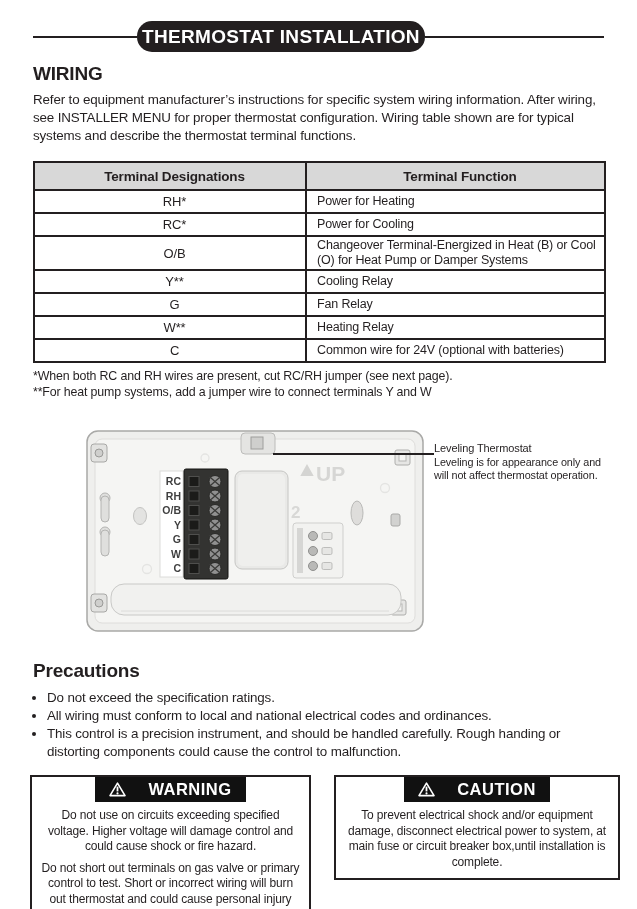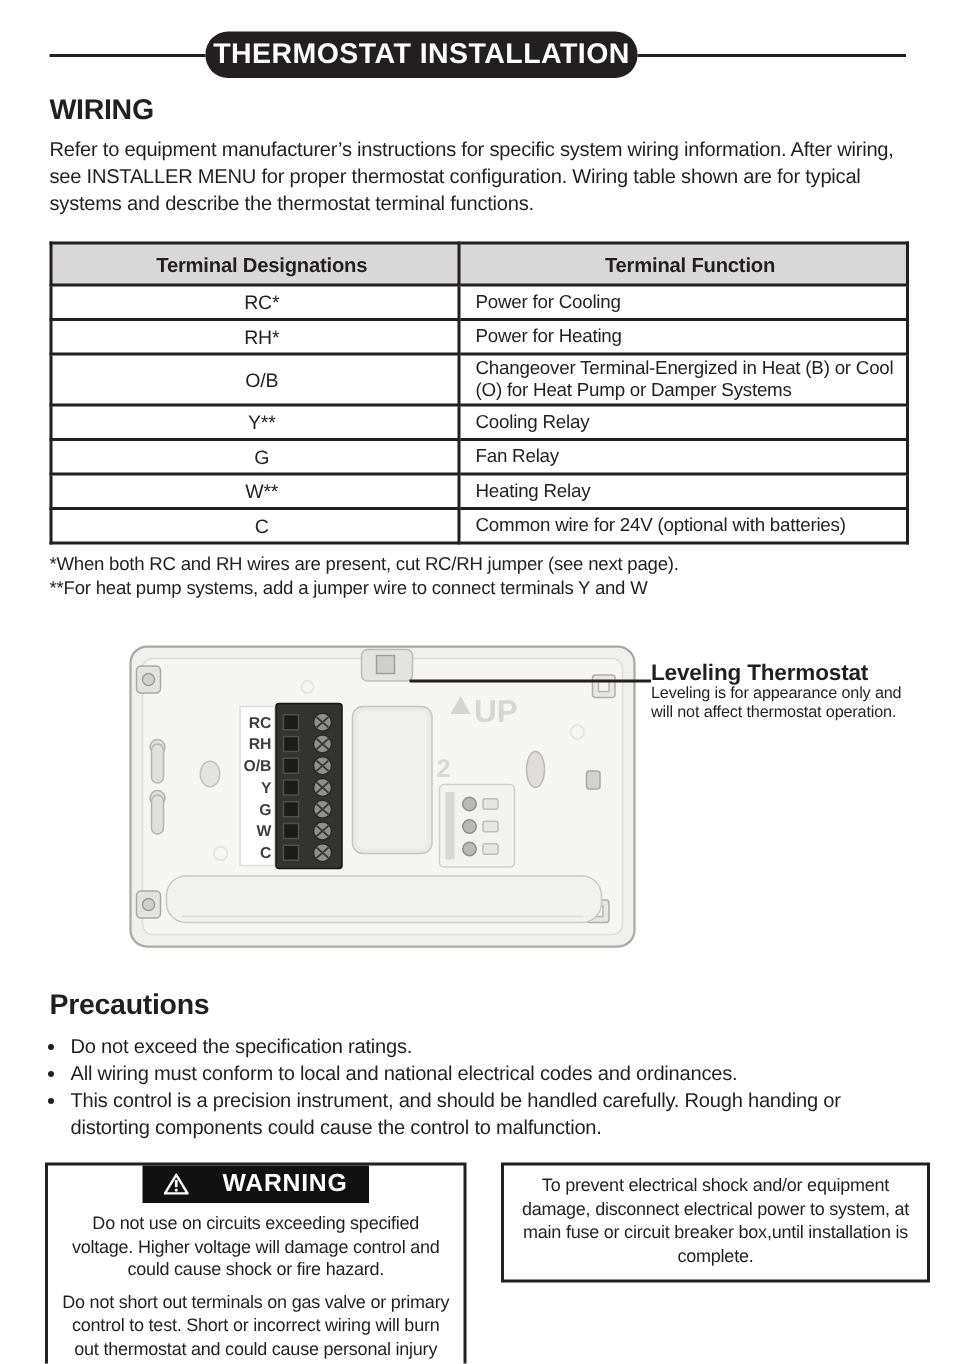--- a/index.html
+++ b/index.html
@@ -37,21 +37,21 @@
   td.designation{text-align:center;font-size:13px;height:19px;}
   td.function{font-size:12.5px;padding:1px 7px;line-height:15px;}
 
   .footnotes{margin:5px 0 0 33px;font-size:12.4px;line-height:16px;letter-spacing:-.15px;}
 
   
   .figure{position:relative;width:637px;height:210px;margin-top:28px;}
   .backplate{position:absolute;left:85px;top:0;}
   .callout-line{position:absolute;left:273px;top:25px;width:161px;height:2px;background:#231f20;}
   .callout-text{position:absolute;left:434px;top:14px;width:180px;font-size:10.8px;line-height:13.5px;letter-spacing:-.1px;}
-  .callout-title{font-weight:bold;font-size:15px;}
+  .callout-title{font-weight:normal;font-size:11px;}
 
   
   .h-precautions{margin:22px 0 0 33px;}
   ul.bullets{margin:7px 33px 0 33px;padding-left:14px;font-size:13.4px;line-height:18px;letter-spacing:-.15px;}
   ul.bullets li{margin:0;}
 
   
   .boxes{display:flex;align-items:flex-start;margin:14px 0 0 30px;gap:23px;}
   .safety-box{border:2.5px solid #231f20;background:#fff;}
   .warning-box{width:277px;}
@@ -86,26 +86,26 @@
         <col class="c2">
       </colgroup>
     <thead>
       <tr>
         <th>Terminal Designations</th>
         <th>Terminal Function</th>
       </tr>
     </thead>
     <tbody>
       <tr>
+        <td class="designation">RH*</td>
+        <td class="function">Power for Heating</td>
+      </tr>
+      <tr>
         <td class="designation">RC*</td>
         <td class="function">Power for Cooling</td>
-      </tr>
-      <tr>
-        <td class="designation">RH*</td>
-        <td class="function">Power for Heating</td>
       </tr>
       <tr>
         <td class="designation">O/B</td>
         <td class="function">Changeover Terminal-Energized in Heat (B) or Cool (O) for Heat Pump or Damper Systems</td>
       </tr>
       <tr>
         <td class="designation">Y**</td>
         <td class="function">Cooling Relay</td>
       </tr>
       <tr>
@@ -270,19 +270,29 @@
           </svg>
           <span>WARNING</span>
         </div>
       </div>
       <div class="sb-body">
         <p>Do not use on circuits exceeding specified voltage. Higher voltage will damage control and could cause shock or fire hazard.</p>
         <p>Do not short out terminals on gas valve or primary control to test. Short or incorrect wiring will burn out thermostat and could cause personal injury and/or property damage.</p>
       </div>
     </div>
     <div class="safety-box caution-box">
+      <div class="sb-banner-wrap">
+        <div class="sb-banner">
+          <svg width="17" height="15" viewBox="0 0 17 15">
+            <path d="M8.5 1.2 L16 13.6 H1 Z" fill="none" stroke="#fff" stroke-width="1.6" stroke-linejoin="round"></path>
+            <rect x="7.6" y="4.6" width="1.8" height="4.8" fill="#fff"></rect>
+            <circle cx="8.5" cy="11.4" r="1.05" fill="#fff"></circle>
+          </svg>
+          <span>CAUTION</span>
+        </div>
+      </div>
       <div class="sb-body">
         <p>To prevent electrical shock and/or equipment damage, disconnect electrical power to system, at main fuse or circuit breaker box,until installation is complete.</p>
       </div>
     </div>
   </div>
 
 </div>
 
 </body></html>

